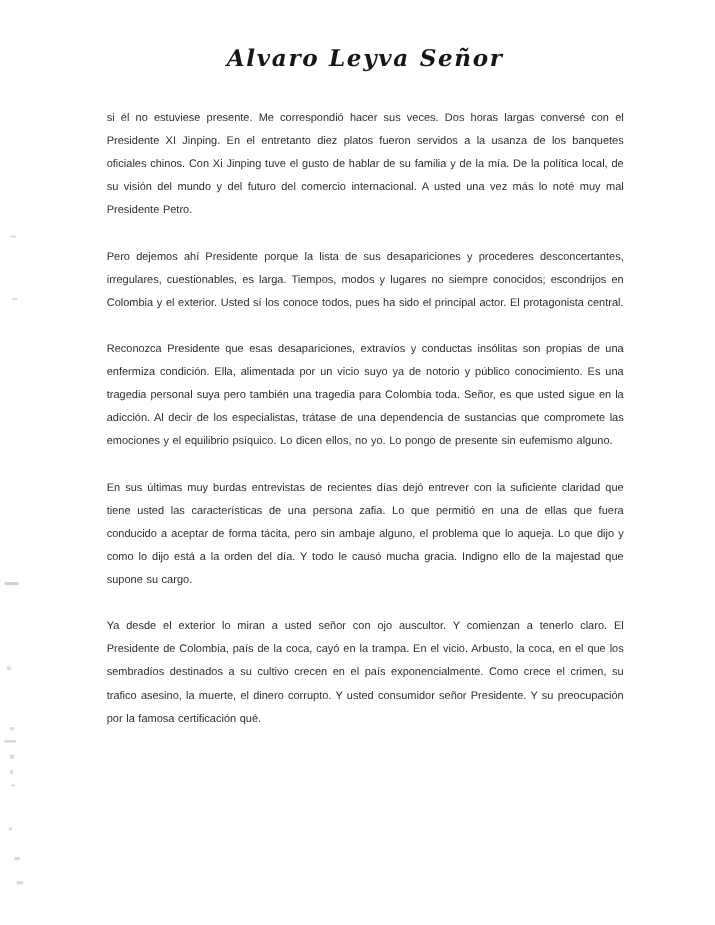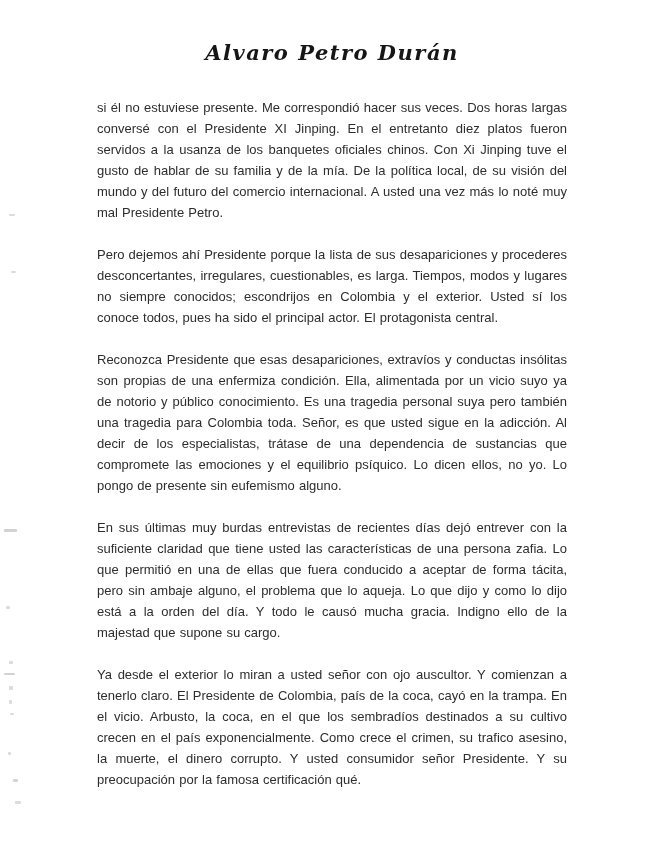--- a/index.html
+++ b/index.html
@@ -26,21 +26,21 @@
     font-family: "DejaVu Serif", serif;
     font-style: italic;
     font-weight: 700;
     font-size: 21px;
     letter-spacing: 1.5px;
     color: #161616;
   }
   .body-text p {
     margin: 4px 0 21px 0;
     font-family: "Liberation Sans", sans-serif;
-    font-size: 13px;
+    font-size: 10px;
     line-height: 21px;
     text-align: justify;
     color: #2d2d2d;
     word-spacing: 0.5px;
   }
   
   .artifact {
     position: absolute;
     background: #bfbfbf;
     opacity: 0.55;
@@ -58,21 +58,21 @@
   .a10 { left: 8px;  top: 752px; width: 3px;  height: 3px; }
   .a11 { left: 13px; top: 779px; width: 5px;  height: 3px; opacity: 0.65; }
   .a12 { left: 15px; top: 801px; width: 6px;  height: 3px; }
 </style>
 </head>
 <body>
 
 <div class="page">
 
   <div class="content">
-    <h1 class="author-heading">Alvaro Petro Durán</h1>
+    <h1 class="author-heading">Alvaro Leyva Señor</h1>
 
     <div class="body-text">
       <p>si él no estuviese presente. Me correspondió hacer sus veces. Dos horas largas conversé con el Presidente XI Jinping. En el entretanto diez platos fueron servidos a la usanza de los banquetes oficiales chinos. Con Xi Jinping tuve el gusto de hablar de su familia y de la mía. De la política local, de su visión del mundo y del futuro del comercio internacional. A usted una vez más lo noté muy mal Presidente Petro.</p>
       <p>Pero dejemos ahí Presidente porque la lista de sus desapariciones y procederes desconcertantes, irregulares, cuestionables, es larga. Tiempos, modos y lugares no siempre conocidos; escondrijos en Colombia y el exterior.  Usted sí los conoce todos, pues  ha sido el principal actor. El  protagonista central.</p>
       <p>Reconozca Presidente que esas desapariciones, extravíos y conductas insólitas son propias de una enfermiza condición. Ella, alimentada por un vicio suyo ya de notorio y público conocimiento. Es una tragedia personal suya pero también una tragedia para Colombia toda.  Señor, es que usted sigue en la adicción. Al decir de los especialistas, trátase de una dependencia de sustancias que compromete las emociones y el equilibrio psíquico. Lo dicen ellos, no yo. Lo pongo de presente sin eufemismo alguno.</p>
       <p>En sus últimas muy burdas entrevistas de recientes días dejó entrever con la suficiente claridad  que tiene usted las características de una persona zafia. Lo que permitió en una de ellas que fuera conducido a aceptar de forma tácita, pero sin ambaje alguno, el problema que lo aqueja. Lo que dijo y como lo dijo está a la orden del día. Y todo le causó mucha gracia. Indigno ello de la majestad que supone su cargo.</p>
       <p>Ya desde el exterior lo miran a usted señor con ojo auscultor. Y comienzan a tenerlo claro. El Presidente de Colombia, país de la coca, cayó en la trampa. En el vicio. Arbusto, la coca, en el que los sembradíos  destinados a su cultivo crecen en el país exponencialmente. Como crece el crimen, su trafico asesino, la muerte, el dinero corrupto. Y usted consumidor señor Presidente. Y su preocupación por la famosa certificación qué.</p>
     </div>
   </div>
 

